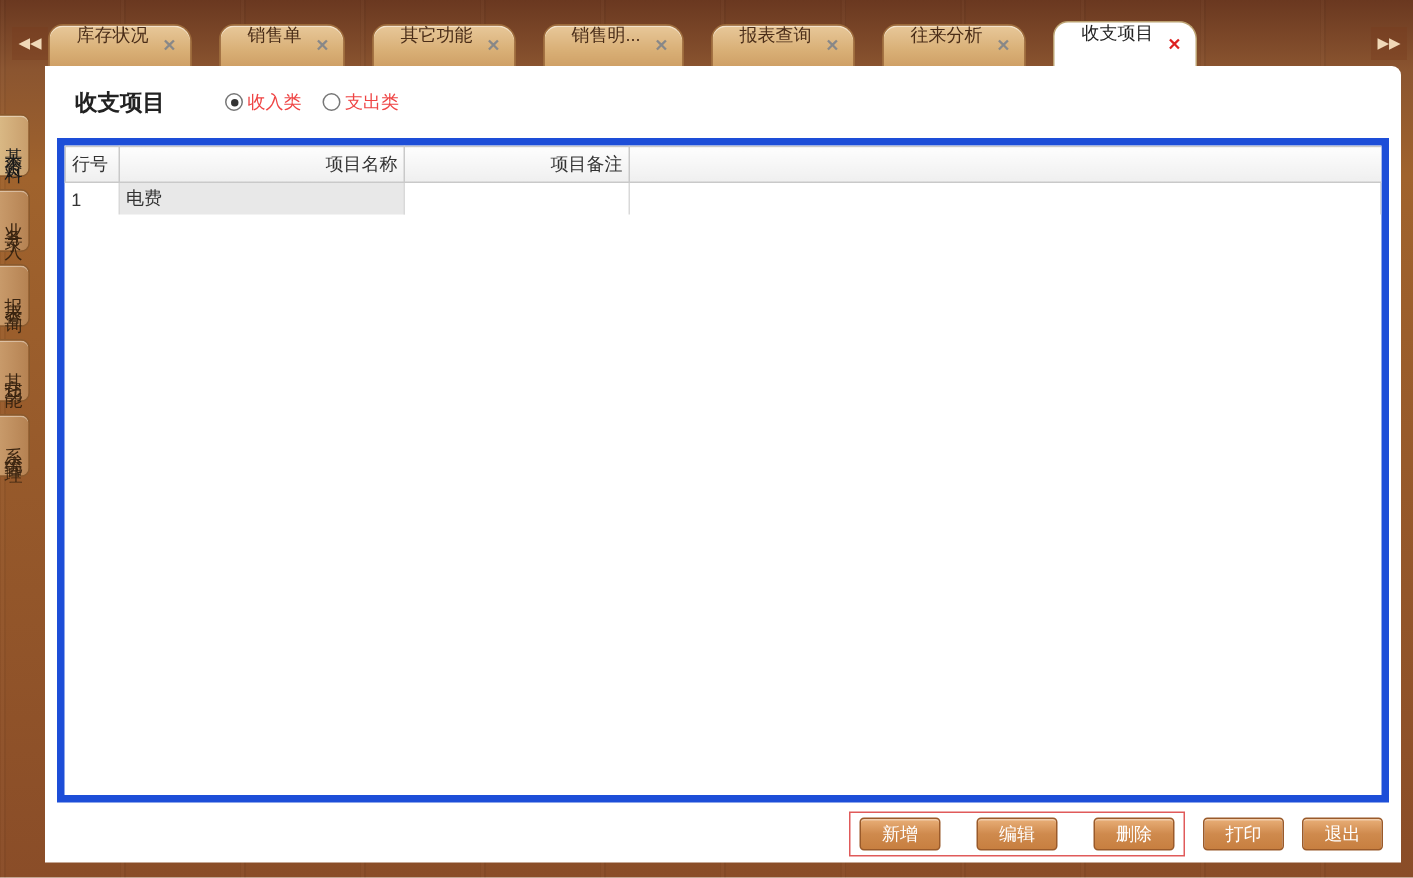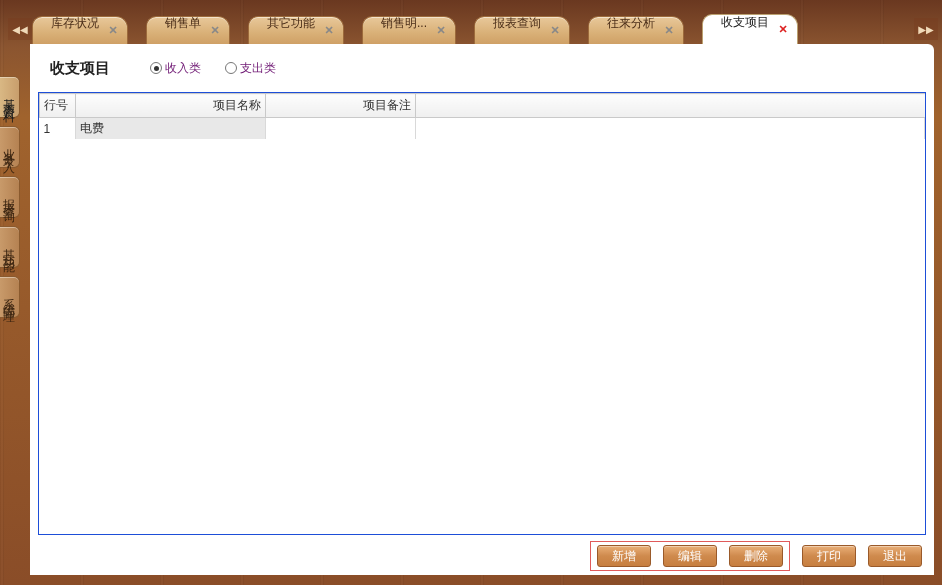--- a/index.html
+++ b/index.html
@@ -148,36 +148,36 @@
       padding: 0 20px;
       gap: 40px;
     }
     .panel-title {
       font-size: 15px;
       font-weight: bold;
       color: #222;
     }
     .radio-group {
       display: flex;
-      gap: 24px;
-      font-size: 12px;
-      color: #701a75;
+      gap: 14px;
+      font-size: 12px;
+      color: #ef4444;
     }
     .radio-opt { display: flex; align-items: center; gap: 3px; cursor: pointer; }
     .radio-dot {
       width: 12px; height: 12px; border: 1px solid #777; border-radius: 50%;
       display: inline-flex; align-items: center; justify-content: center;
       background: #fff;
     }
     .radio-dot.checked::after { content:''; width:5px; height:5px; background:#333; border-radius:50%; }
 
     .grid-wrap {
       flex: 1;
       margin: 0 8px 6px 8px;
-      border: 1px solid #1d4ed8;
+      border: 5px solid #1d4ed8;
       overflow: hidden;
       position: relative;
     }
     .grid {
       width: 100%;
       border-collapse: collapse;
       table-layout: fixed;
     }
     .grid th {
       background: linear-gradient(180deg,#fdfdfd 0%, #efefef 100%);
@@ -203,21 +203,21 @@
     .footer {
       height: 34px;
       display: flex;
       align-items: center;
       justify-content: flex-end;
       padding: 0 12px 4px 0;
       gap: 12px;
     }
     .btn-group-highlight {
       display: flex;
-      gap: 12px;
+      gap: 24px;
       padding: 3px 6px;
       border: 1px solid #e05a5a;
     }
     .btn {
       min-width: 52px;
       height: 22px;
       padding: 0 14px;
       border: 1px solid #9a5a2a;
       border-radius: 3px;
       background: linear-gradient(180deg,#e9af78 0%, #cf8a4d 50%, #c77f40 100%);

